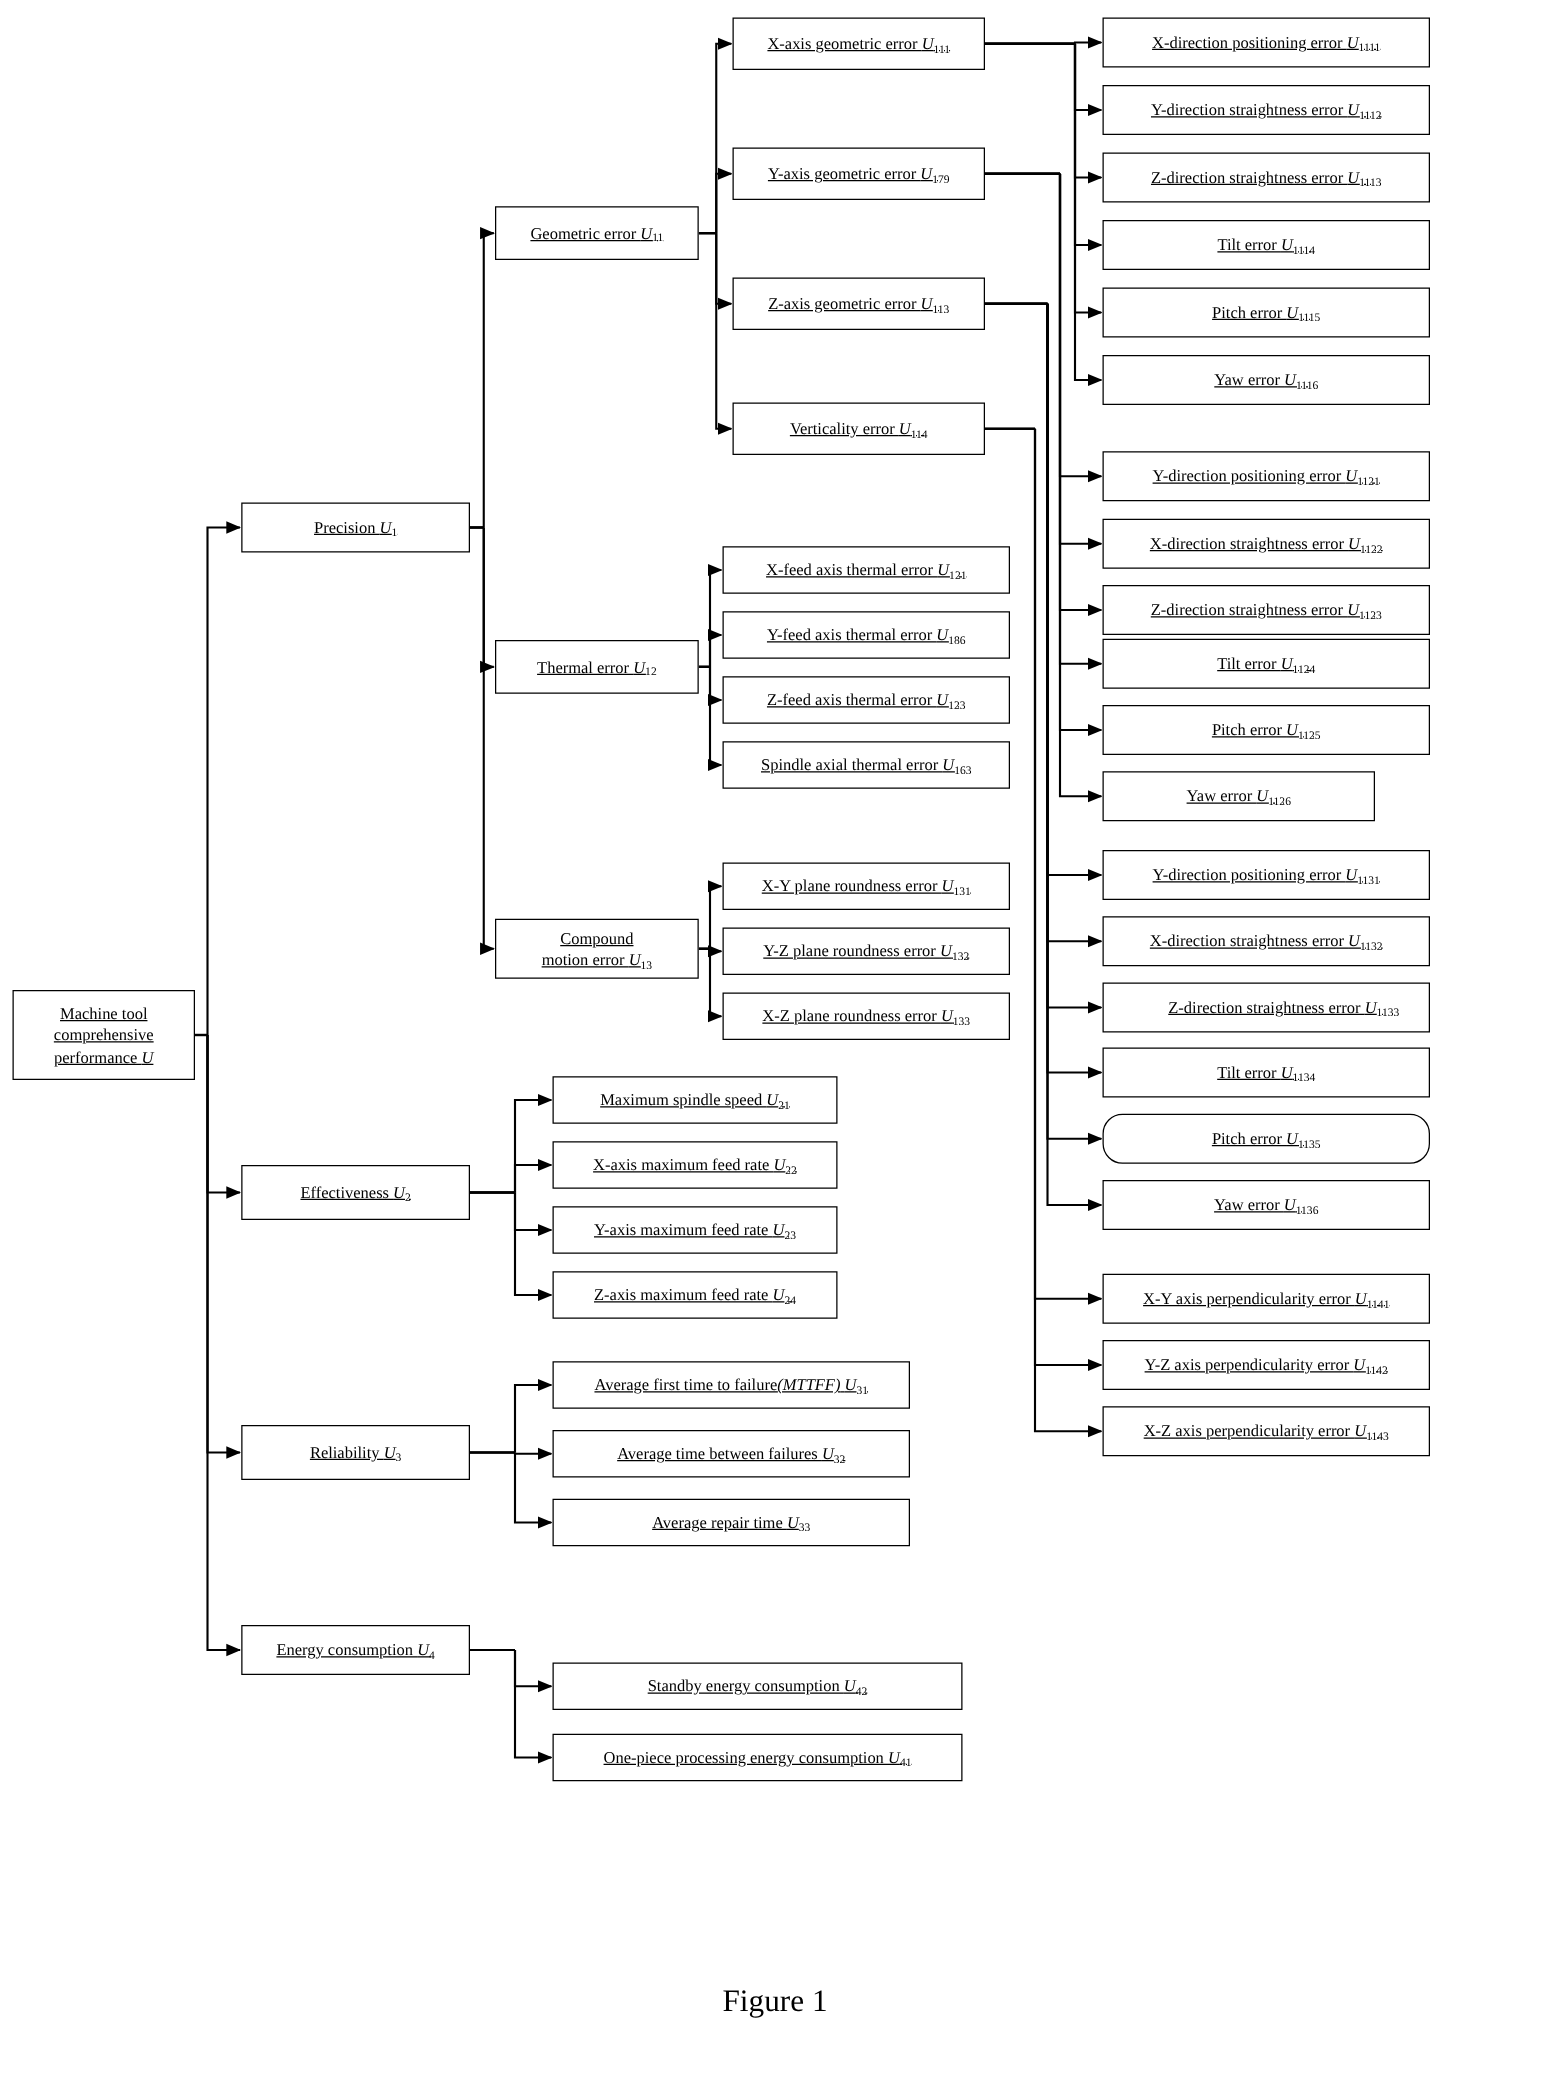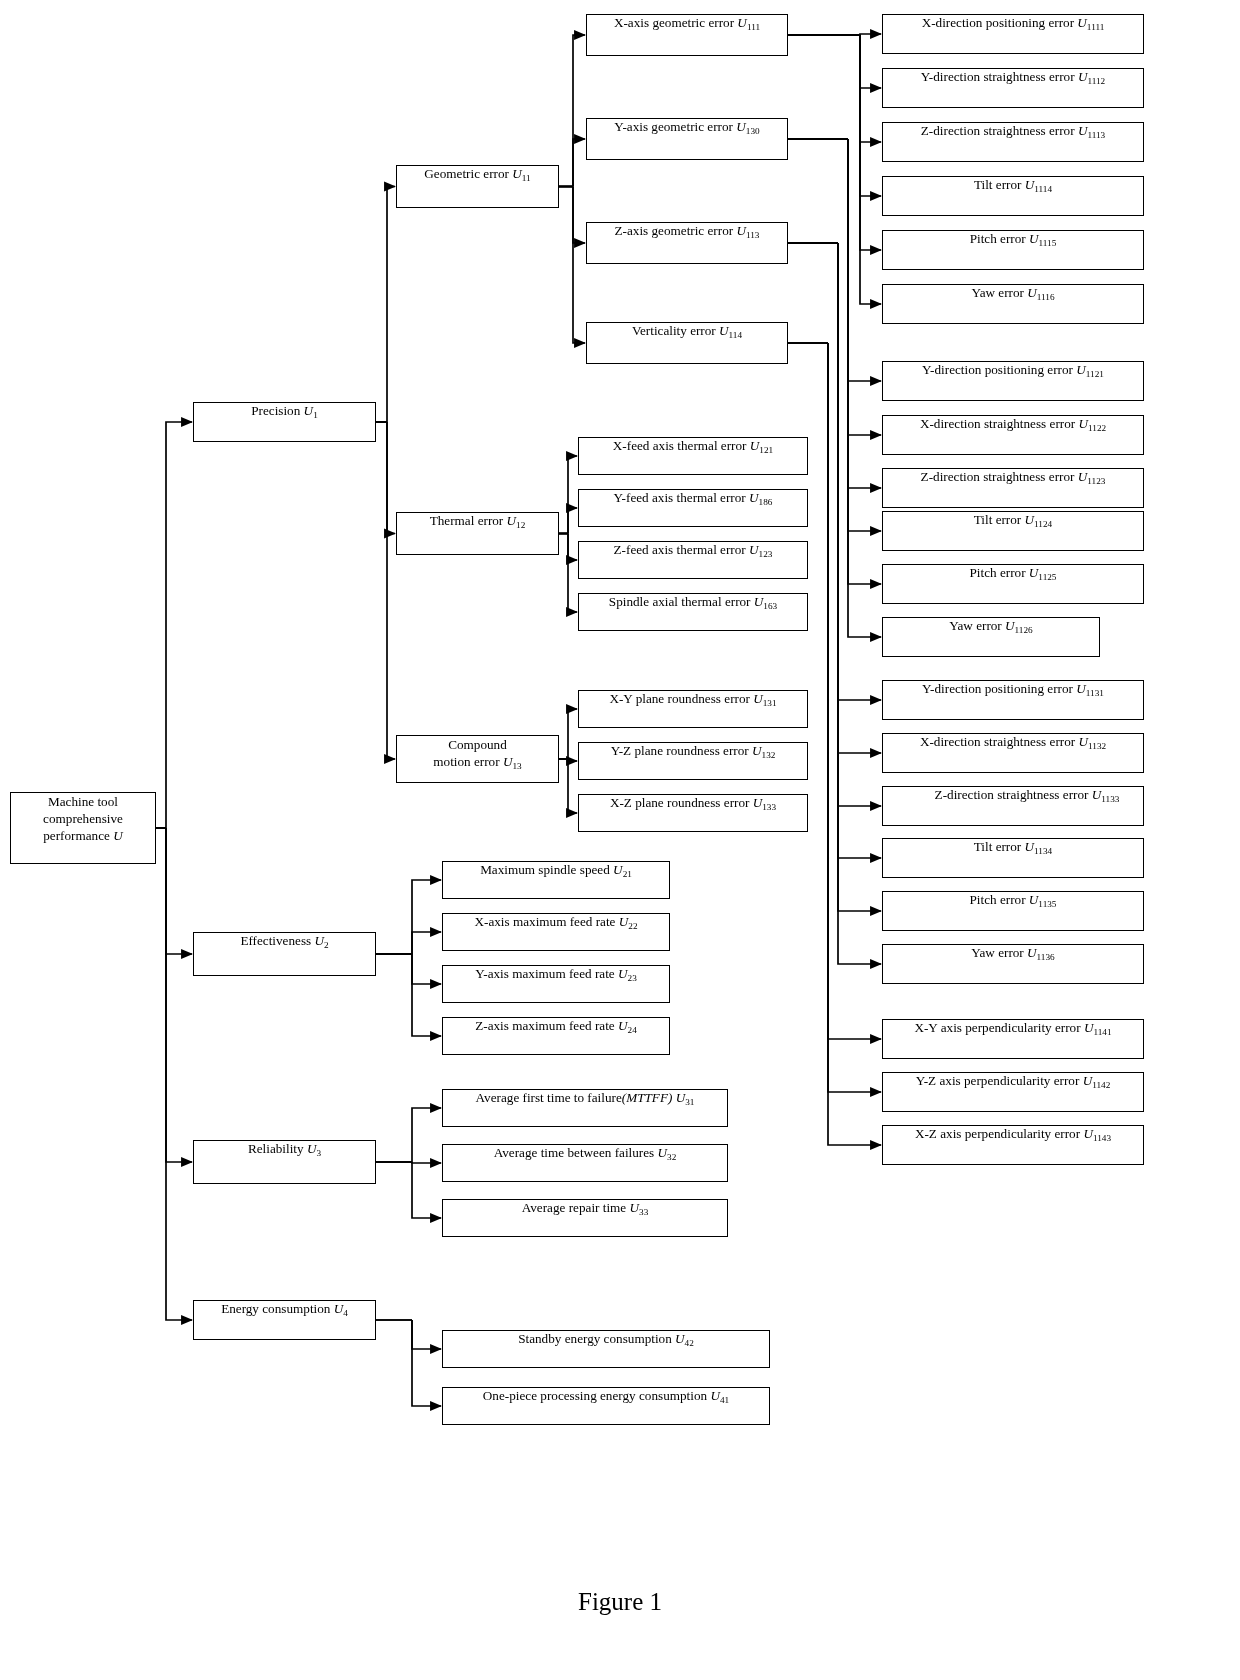--- a/index.html
+++ b/index.html
@@ -19,28 +19,29 @@
     left:0; top:0;
     width:1240px; height:1680px;
     pointer-events:none;
   }
   .node{
     position:absolute;
     box-sizing:border-box;
     border:1.6px solid #000000;
     background:#ffffff;
     display:flex;
-    align-items:flex-start;
+    align-items:center;
     justify-content:center;
     text-align:center;
     line-height:1.18;
     color:#000000;
     padding:0 4px;
     font-size:13.2px;
     z-index:2;
+    text-decoration:underline;
   }
   .node span.lbl{display:block;}
   .node sub{
     font-size:0.70em;
     vertical-align:baseline;
     position:relative;
     top:0.28em;
     font-style:normal;
   }
   .node i.v{font-style:italic;}
@@ -190,21 +191,21 @@
     <div class="node" style="left: 396px; top: 512px; width: 163px; height: 43px;">
       <span class="lbl">Thermal error <i class="v">U</i><sub>12</sub></span>
     </div>
     <div class="node two-line" style="left: 396px; top: 735px; width: 163px; height: 48px;">
       <span class="lbl">Compound<br>motion error <i class="v">U</i><sub>13</sub></span>
     </div>
     <div class="node" style="left: 586px; top: 14px; width: 202px; height: 42px;">
       <span class="lbl">X-axis geometric error <i class="v">U</i><sub>111</sub></span>
     </div>
     <div class="node" style="left: 586px; top: 118px; width: 202px; height: 42px;">
-      <span class="lbl">Y-axis geometric error <i class="v">U</i><sub>130</sub></span>
+      <span class="lbl">Y-axis geometric error <i class="v">U</i><sub>179</sub></span>
     </div>
     <div class="node" style="left: 586px; top: 222px; width: 202px; height: 42px;">
       <span class="lbl">Z-axis geometric error <i class="v">U</i><sub>113</sub></span>
     </div>
     <div class="node" style="left: 586px; top: 322px; width: 202px; height: 42px;">
       <span class="lbl">Verticality error <i class="v">U</i><sub>114</sub></span>
     </div>
     <div class="node" style="left: 578px; top: 437px; width: 230px; height: 38px;">
       <span class="lbl">X-feed axis thermal error <i class="v">U</i><sub>121</sub></span>
     </div>
@@ -267,21 +268,21 @@
     </div>
     <div class="node" style="left: 882px; top: 733px; width: 262px; height: 40px;">
       <span class="lbl">X-direction straightness error <i class="v">U</i><sub>1132</sub></span>
     </div>
     <div class="node" style="left: 882px; top: 786px; width: 262px; height: 40px; padding-left: 32px;">
       <span class="lbl">Z-direction straightness error <i class="v">U</i><sub>1133</sub></span>
     </div>
     <div class="node" style="left: 882px; top: 838px; width: 262px; height: 40px;">
       <span class="lbl">Tilt error <i class="v">U</i><sub>1134</sub></span>
     </div>
-    <div class="node" style="left: 882px; top: 891px; width: 262px; height: 40px;">
+    <div class="node" style="left: 882px; top: 891px; width: 262px; height: 40px; border-radius: 16px;">
       <span class="lbl">Pitch error <i class="v">U</i><sub>1135</sub></span>
     </div>
     <div class="node" style="left: 882px; top: 944px; width: 262px; height: 40px;">
       <span class="lbl">Yaw error <i class="v">U</i><sub>1136</sub></span>
     </div>
     <div class="node" style="left: 882px; top: 1019px; width: 262px; height: 40px;">
       <span class="lbl">X-Y axis perpendicularity error <i class="v">U</i><sub>1141</sub></span>
     </div>
     <div class="node" style="left: 882px; top: 1072px; width: 262px; height: 40px;">
       <span class="lbl">Y-Z axis perpendicularity error <i class="v">U</i><sub>1142</sub></span>

